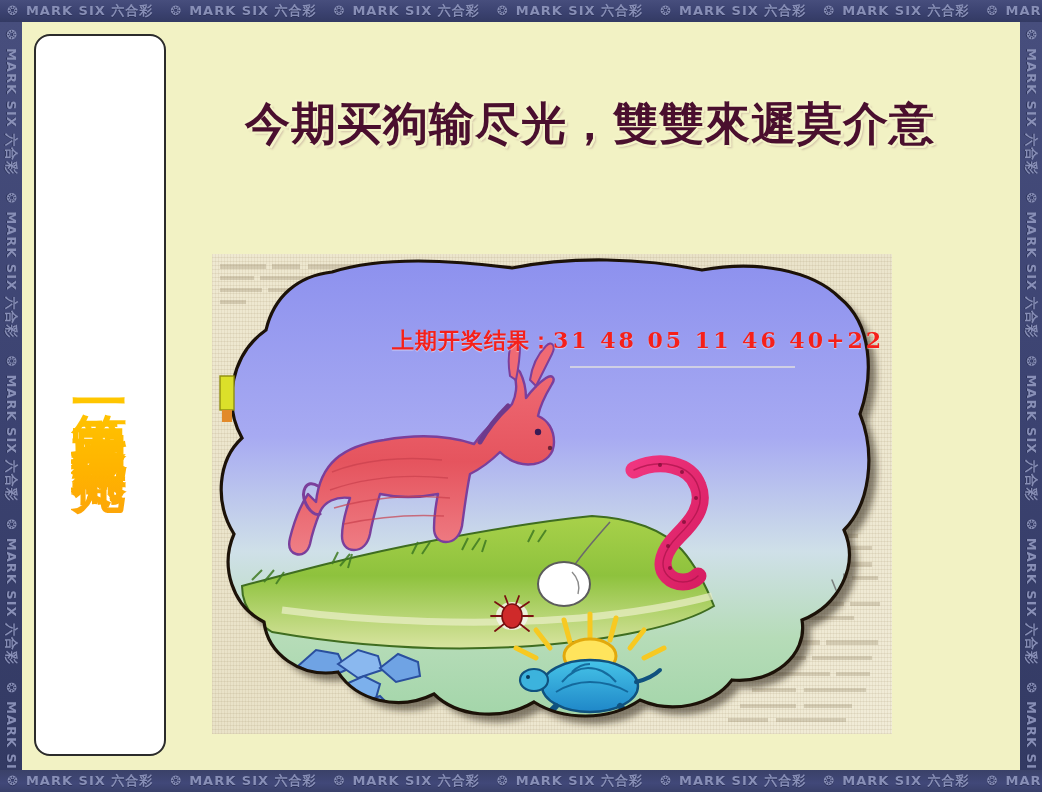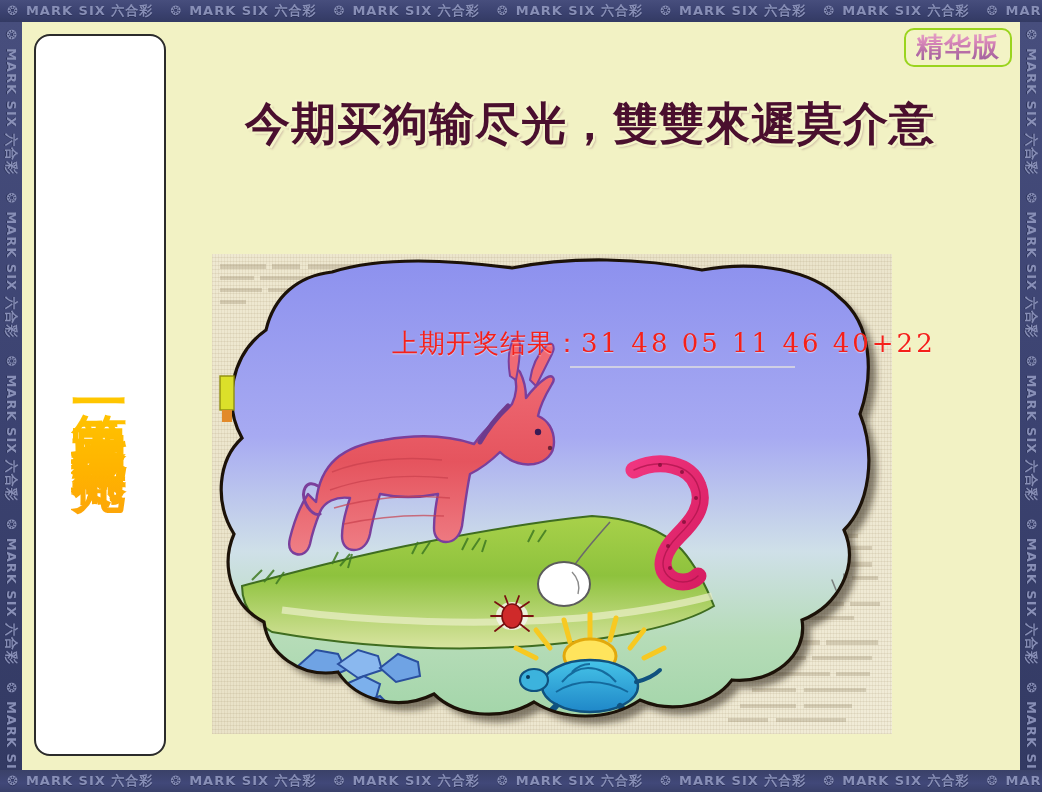--- a/index.html
+++ b/index.html
@@ -157,22 +157,22 @@
   #newsprint{
     position:absolute; inset:0;
     opacity:.55;
   }
   #illo-svg{ position:absolute; inset:0; }
 
   
   #lottery{
     position:absolute; left:180px; top:72px;
     font-family:"DejaVu Serif","Liberation Serif",serif;
-    font-size:26px;
-    font-weight:normal;
+    font-size:22px;
+    font-weight:bold;
     color:#f5201a;
     letter-spacing:1px;
     white-space:nowrap;
     text-shadow:0 1px 1px rgba(255,255,255,.5);
     z-index:20;
   }
   #lottery .nums{ letter-spacing:3px; }
   #lottery-rule{
     position:absolute; left:358px; top:112px;
     width:225px; height:2px;
@@ -197,23 +197,20 @@
   <div class="band" id="band-right">
     <div class="band-inner"><span class="flower">❂</span><span class="mk">MARK SIX 六合彩</span><span class="flower">❂</span><span class="mk">MARK SIX 六合彩</span><span class="flower">❂</span><span class="mk">MARK SIX 六合彩</span><span class="flower">❂</span><span class="mk">MARK SIX 六合彩</span><span class="flower">❂</span><span class="mk">MARK SIX 六合彩</span></div>
   </div>
 
   <div id="panel">
 
     <div id="title-card">
       <div id="title-card-text">第一零七期金牌四句输尽光</div>
     </div>
 
-    <div id="badge">
-      <span id="badge-text">精华版</span>
-    </div>
 
     <div class="headline" id="headline-1">今期买狗输尽光，雙雙來遲莫介意</div>
 
     <div id="motto">处世清闲</div>
 
     <div id="illustration">
       <div id="paper"></div>
 
       <svg id="newsprint" viewBox="0 0 680 480" preserveAspectRatio="none">
         <g fill="#7a6a4a" opacity="0.42">

